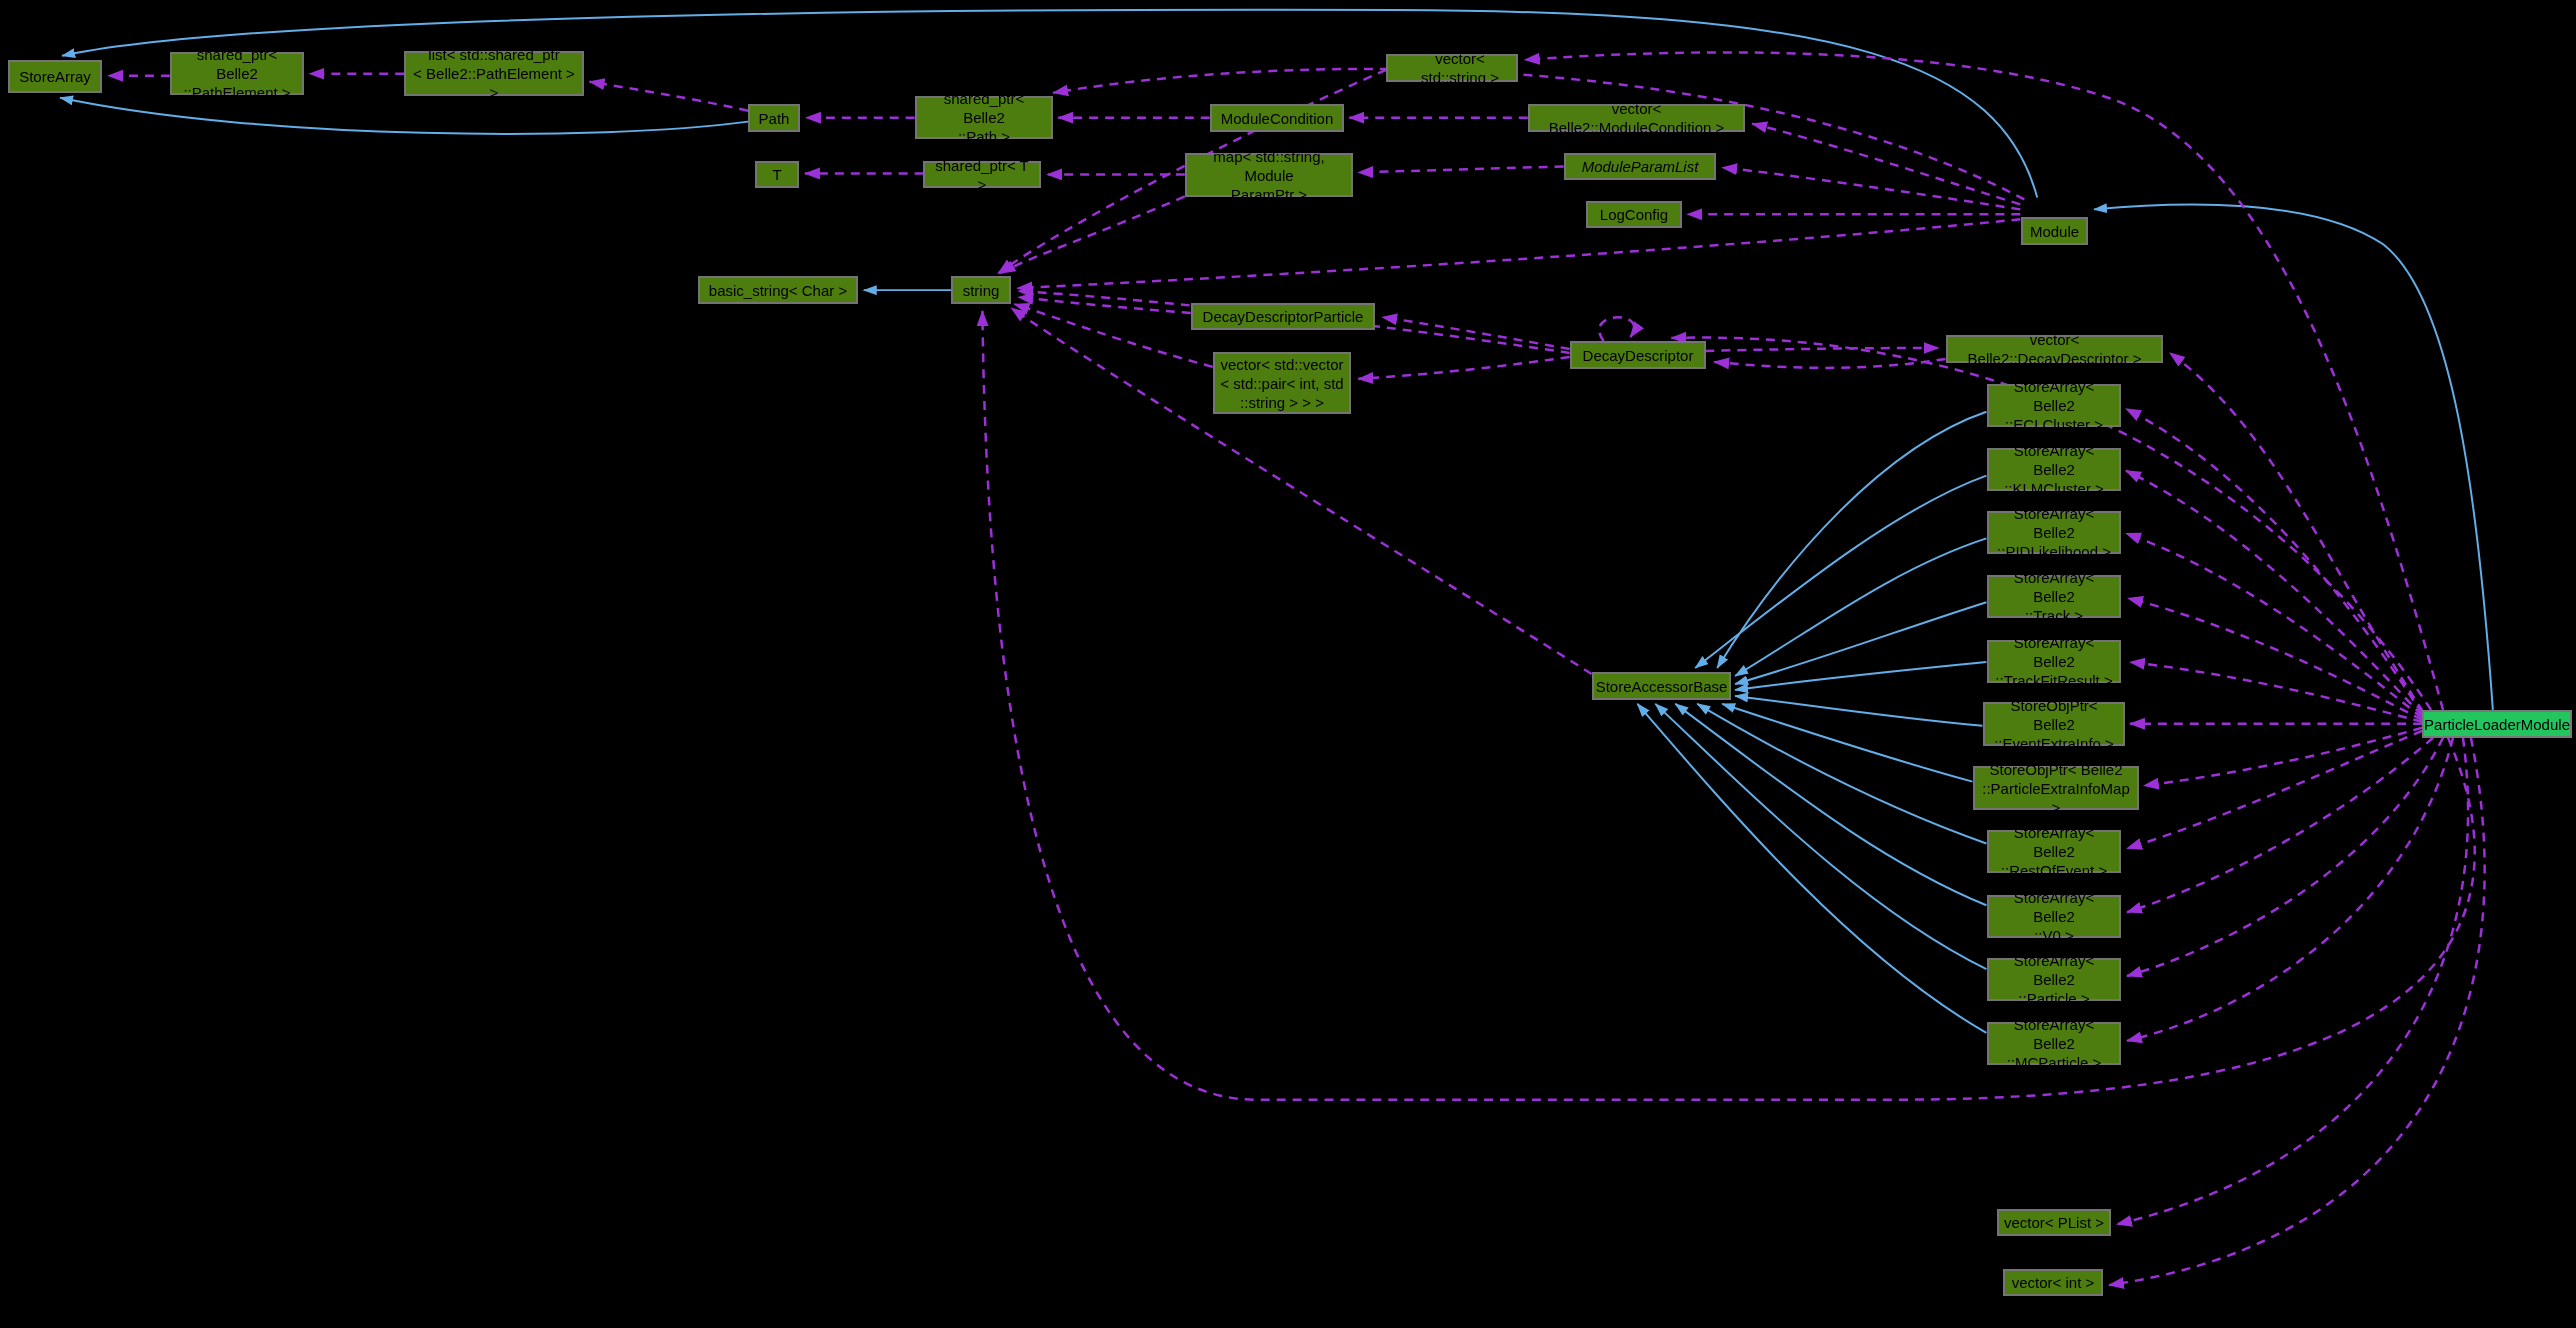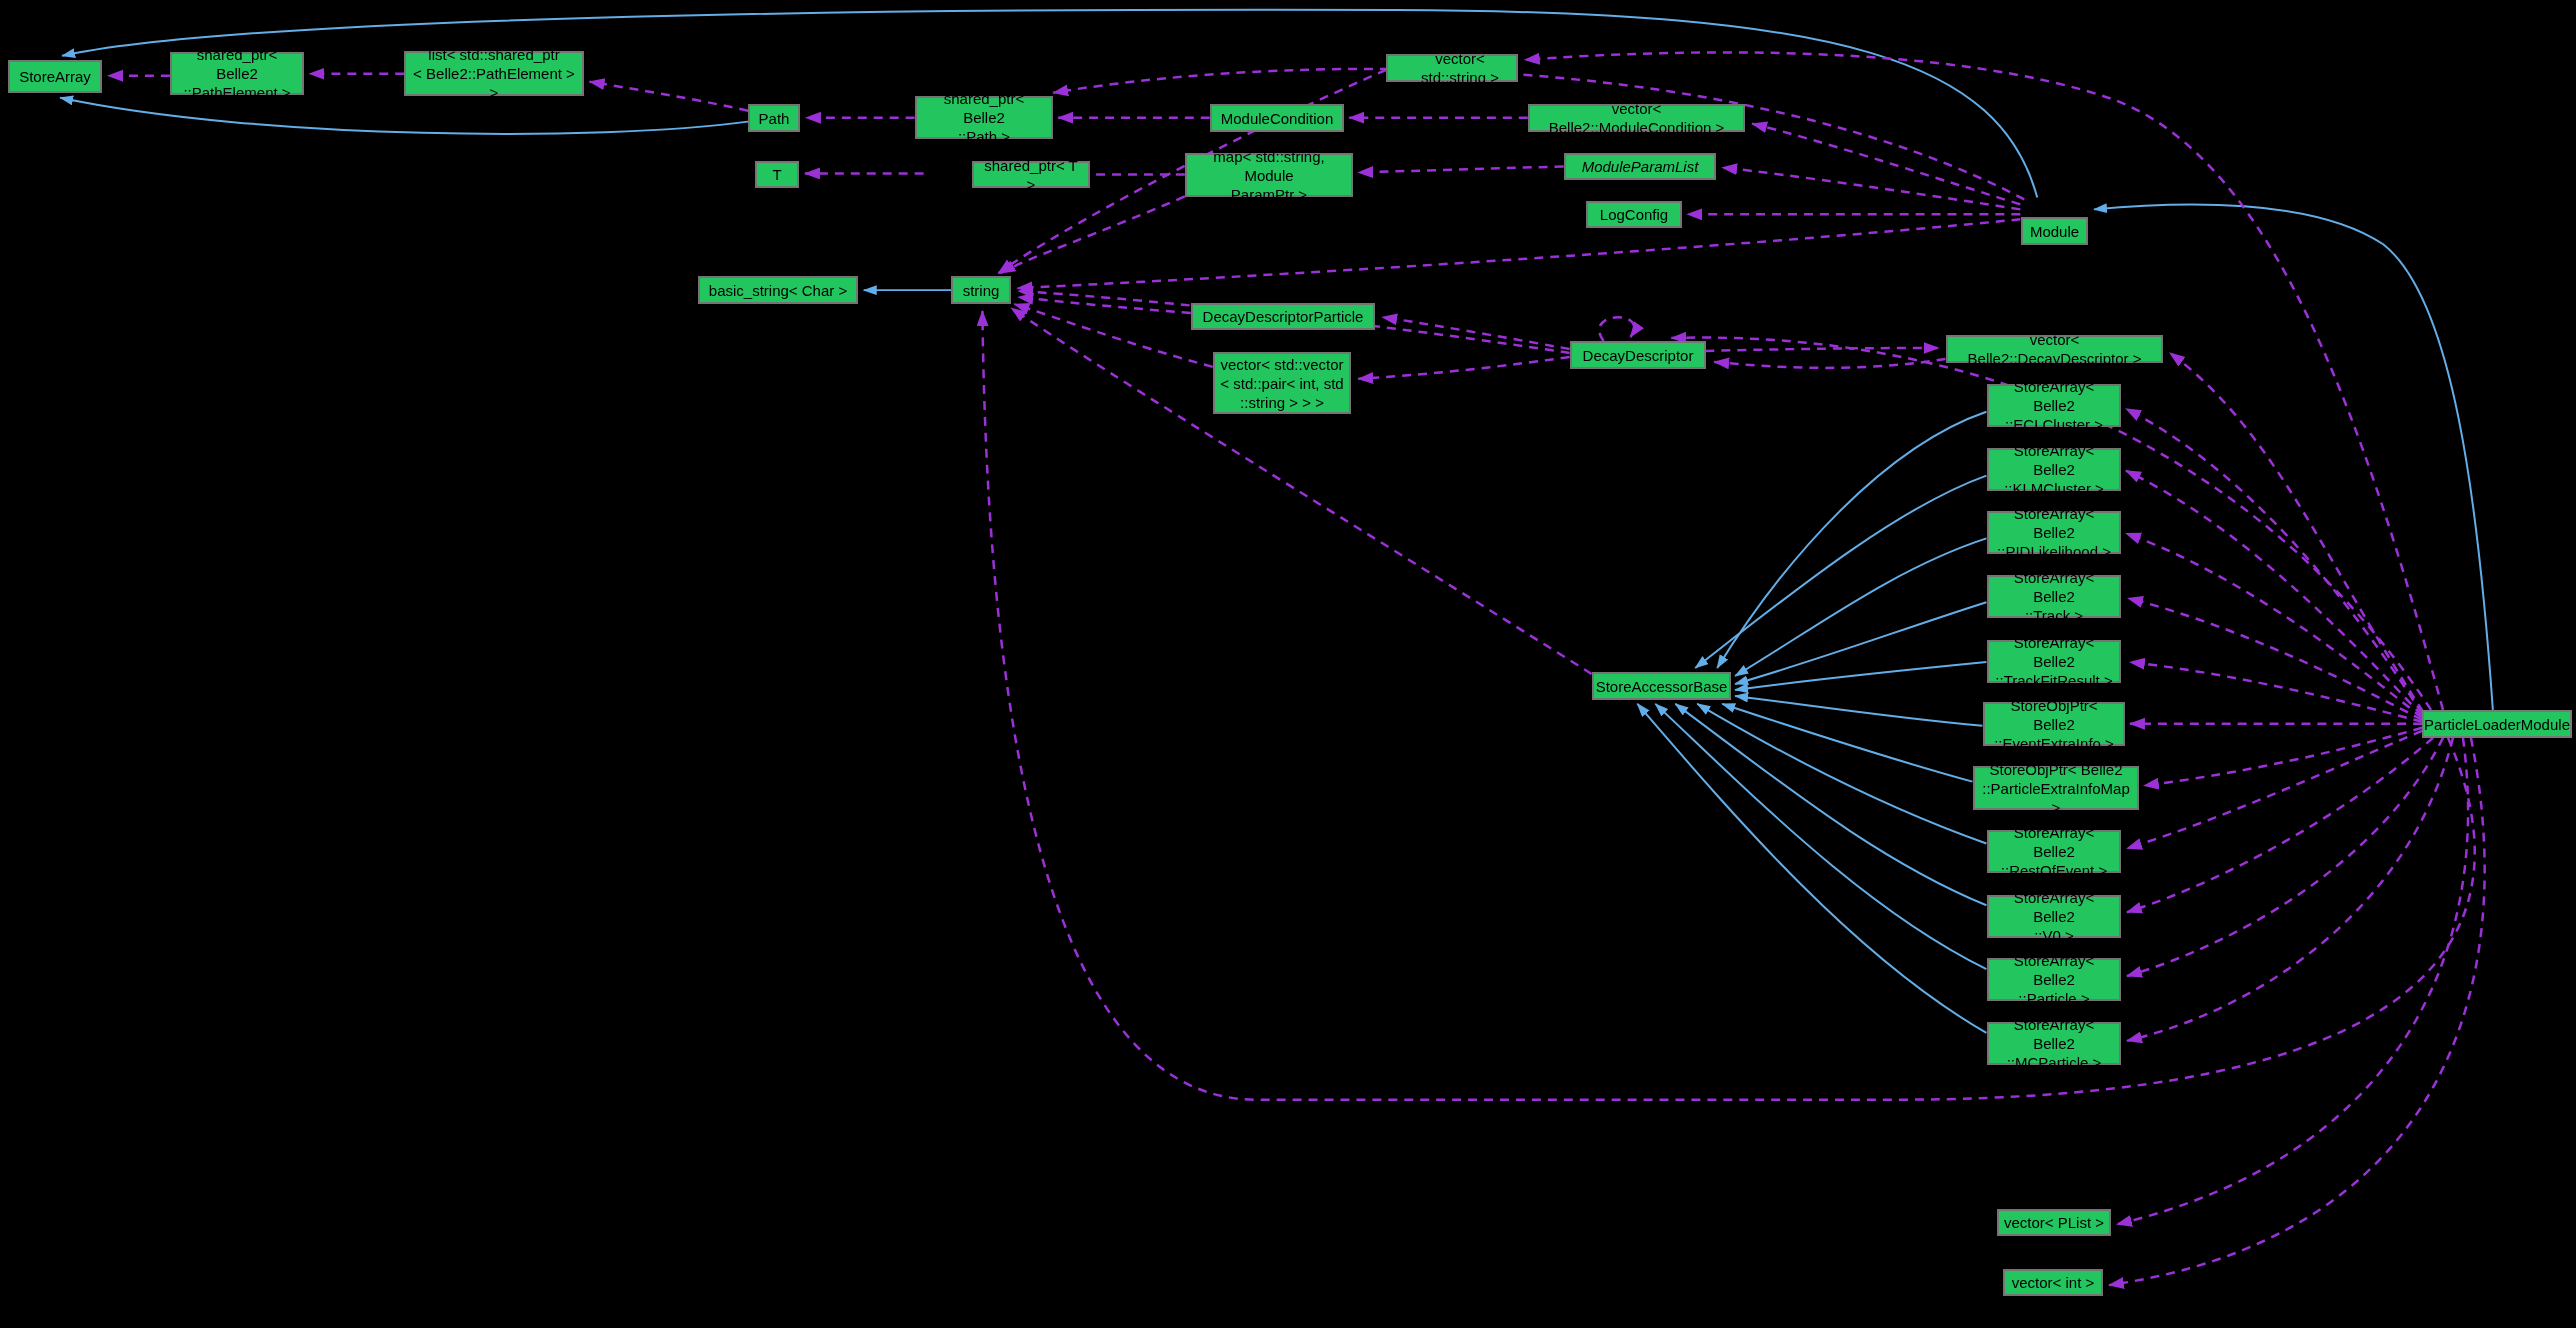--- a/index.html
+++ b/index.html
@@ -1,20 +1,20 @@
 <!DOCTYPE html>
 <html><head>
 <meta charset="utf-8">
 <style>
   html,body{margin:0;padding:0;background:#000;}
   #canvas{position:relative;width:2576px;height:1328px;background:#000;overflow:hidden;
           font-family:"Liberation Sans", sans-serif;}
   #edges{position:absolute;left:0;top:0;width:2576px;height:1328px;}
   .node{position:absolute;display:flex;align-items:center;justify-content:center;
-        background:#22c55e;border:2px solid #747474;color:#000;
+        background:#4d7c0f;border:2px solid #747474;color:#000;
         font-size:15px;line-height:19px;text-align:center;white-space:pre-line;
         box-sizing:border-box;padding:1px 4px;}
   .node.highlight{background:#22c55e;border-color:#787878;}
   .e-inherit{fill:none;stroke:#63aee8;stroke-width:2;}
   .e-use{fill:none;stroke:#9c31d8;stroke-width:2.5;stroke-dasharray:9 7;}
 </style>
 </head>
 <body>
 
 <div id="canvas">
@@ -94,21 +94,21 @@
 ::PathElement &gt;</div>
 <div class="node" style="left:404px;top:51px;width:180px;height:45px;">list&lt; std::shared_ptr
 &lt; Belle2::PathElement &gt; &gt;</div>
 <div class="node" style="left:1386px;top:54px;width:132px;height:28px;padding-left:20px;">vector&lt; std::string &gt;</div>
 <div class="node" style="left:748px;top:104px;width:52px;height:28px;">Path</div>
 <div class="node" style="left:915px;top:96px;width:138px;height:43px;">shared_ptr&lt; Belle2
 ::Path &gt;</div>
 <div class="node" style="left:1210px;top:104px;width:134px;height:28px;">ModuleCondition</div>
 <div class="node" style="left:1528px;top:104px;width:217px;height:28px;">vector&lt; Belle2::ModuleCondition &gt;</div>
 <div class="node" style="left:755px;top:161px;width:44px;height:27px;">T</div>
-<div class="node" style="left:972px;top:161px;width:118px;height:27px;">shared_ptr&lt; T &gt;</div>
+<div class="node" style="left:923px;top:161px;width:118px;height:27px;">shared_ptr&lt; T &gt;</div>
 <div class="node" style="left:1185px;top:153px;width:168px;height:44px;">map&lt; std::string, Module
 ParamPtr &gt;</div>
 <div class="node" style="left:1564px;top:153px;width:152px;height:27px;font-style:italic;">ModuleParamList</div>
 <div class="node" style="left:1586px;top:201px;width:96px;height:27px;">LogConfig</div>
 <div class="node" style="left:2021px;top:197px;width:67px;height:28px;margin-top:20px;">Module</div>
 <div class="node" style="left:698px;top:276px;width:160px;height:28px;">basic_string&lt; Char &gt;</div>
 <div class="node" style="left:951px;top:276px;width:60px;height:28px;">string</div>
 <div class="node" style="left:1191px;top:303px;width:184px;height:27px;">DecayDescriptorParticle</div>
 <div class="node" style="left:1213px;top:352px;width:138px;height:62px;">vector&lt; std::vector
 &lt; std::pair&lt; int, std

